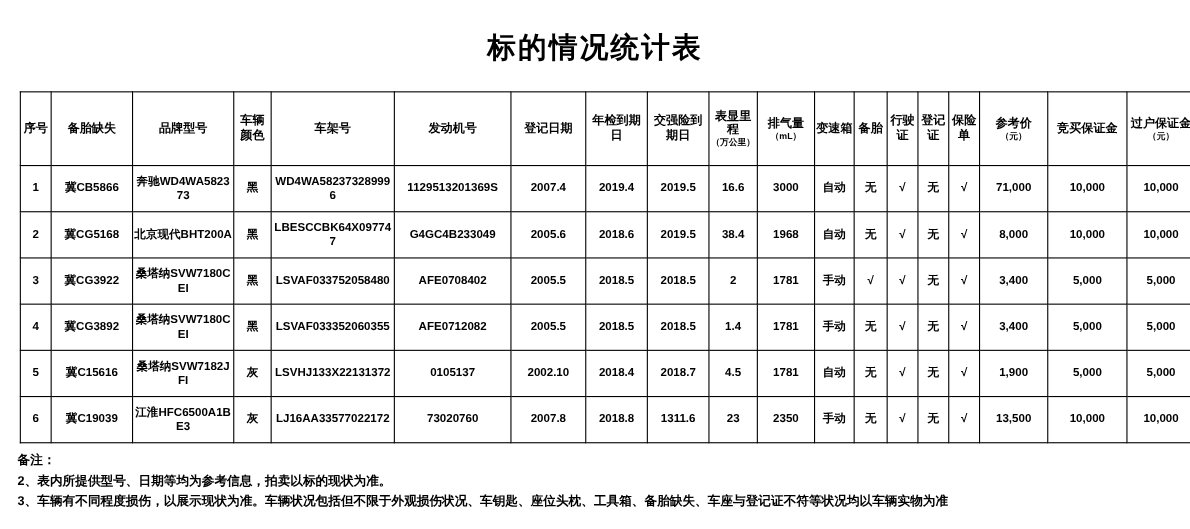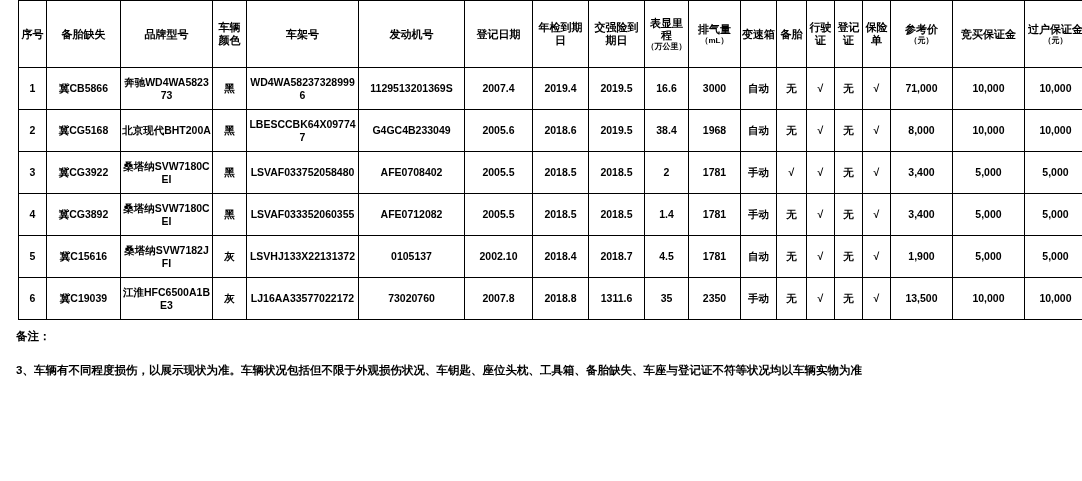--- a/index.html
+++ b/index.html
@@ -81,31 +81,32 @@
   .c-deposit { width: 72px; }
   .c-transferfee { width: 62px; }
 
   .notes {
     padding: 8px 16px 0 16px;
     font-size: 11.5px;
     line-height: 1.55;
     font-weight: bold;
   }
   .notes .note-head {
-    margin-bottom: 16px;
+    margin-bottom: 1px;
   }
   .notes .note-line {
     white-space: nowrap;
   }
 </style>
 </head>
 <body>
 
 <div class="page">
 
+  <div class="doc-title">标的情况统计表</div>
 
   <div class="table-wrap">
     <table class="main">
       <colgroup>
         <col class="c-seq">
           <col class="c-plate">
           <col class="c-brand">
           <col class="c-color">
         <col class="c-vin">
           <col class="c-engine">
@@ -261,34 +262,35 @@
         <tr>
           <td>6</td>
           <td>冀C19039</td>
           <td>江淮HFC6500A1BE3</td>
           <td>灰</td>
           <td>LJ16AA33577022172</td>
           <td>73020760</td>
           <td>2007.8</td>
           <td>2018.8</td>
           <td>1311.6</td>
-          <td>35</td>
+          <td>23</td>
           <td>2350</td>
           <td>手动</td>
           <td>无</td>
           <td>√</td>
           <td>无</td>
           <td>√</td>
           <td>13,500</td>
           <td>10,000</td>
           <td>10,000</td>
 
         </tr>
       </tbody>
     </table>
   </div>
 
   <div class="notes">
     <div class="note-head">备注：</div>
+    <div class="note-line">2、表内所提供型号、日期等均为参考信息，拍卖以标的现状为准。</div>
     <div class="note-line">3、车辆有不同程度损伤，以展示现状为准。车辆状况包括但不限于外观损伤状况、车钥匙、座位头枕、工具箱、备胎缺失、车座与登记证不符等状况均以车辆实物为准</div>
   </div>
 
 </div>
 
 </body></html>

